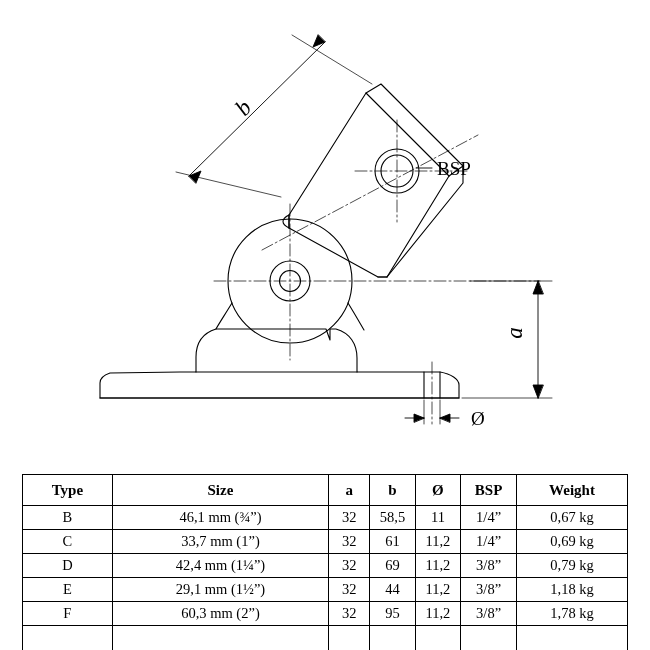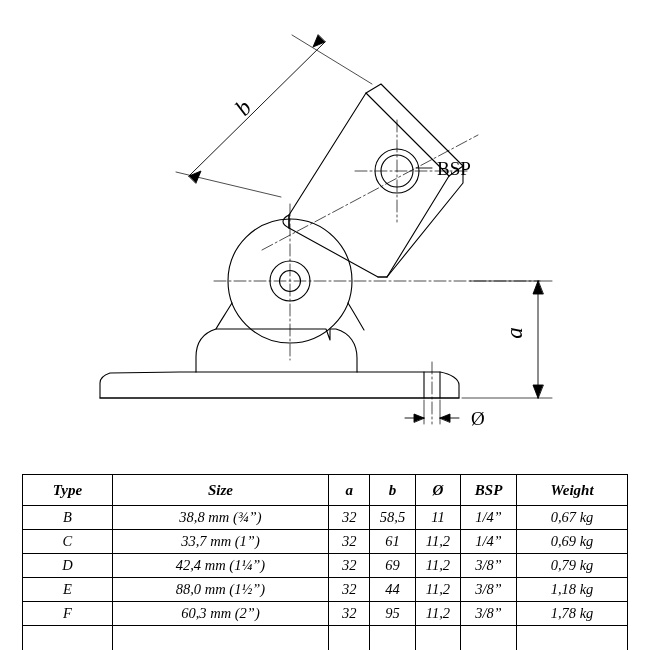--- a/index.html
+++ b/index.html
@@ -67,21 +67,20 @@
     font-family: "Liberation Serif", serif;
     font-size: 14.5px;
   }
   #spec-table th, #spec-table td {
     border: 1px solid #000;
     text-align: center;
     padding: 2px 2px;
     height: 19px;
     line-height: 19px;
     font-weight: normal;
-    font-style: italic;
   }
   #spec-table thead th {
     font-weight: bold;
     font-size: 15px;
     height: 26px;
     line-height: 26px;
   }
   #spec-table td.size-cell {
     text-align: center;
   }
@@ -236,21 +235,21 @@
         <th class="col-a">a</th>
         <th class="col-b">b</th>
         <th class="col-d">Ø</th>
         <th class="col-bsp">BSP</th>
         <th class="col-weight">Weight</th>
       </tr>
     </thead>
     <tbody>
       <tr>
         <td>B</td>
-        <td class="size-cell">38,8 mm (¾”)</td>
+        <td class="size-cell">46,1 mm (¾”)</td>
         <td>32</td>
         <td>58,5</td>
         <td>11</td>
         <td>1/4”</td>
         <td>0,67 kg</td>
       </tr>
       <tr>
         <td>C</td>
         <td class="size-cell">33,7 mm (1”)</td>
         <td>32</td>
@@ -263,21 +262,21 @@
         <td>D</td>
         <td class="size-cell">42,4 mm (1¼”)</td>
         <td>32</td>
         <td>69</td>
         <td>11,2</td>
         <td>3/8”</td>
         <td>0,79 kg</td>
       </tr>
       <tr>
         <td>E</td>
-        <td class="size-cell">88,0 mm (1½”)</td>
+        <td class="size-cell">29,1 mm (1½”)</td>
         <td>32</td>
         <td>44</td>
         <td>11,2</td>
         <td>3/8”</td>
         <td>1,18 kg</td>
       </tr>
       <tr>
         <td>F</td>
         <td class="size-cell">60,3 mm (2”)</td>
         <td>32</td>

